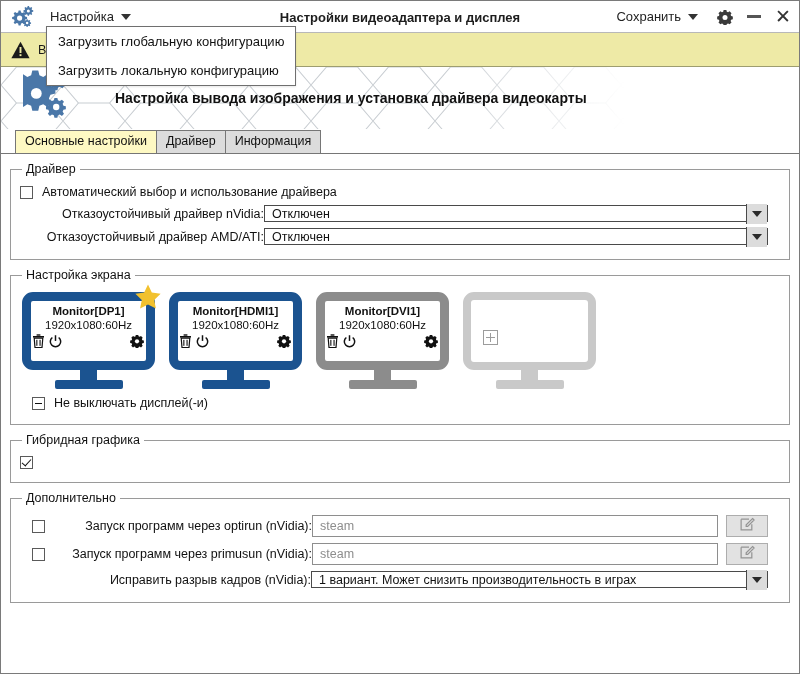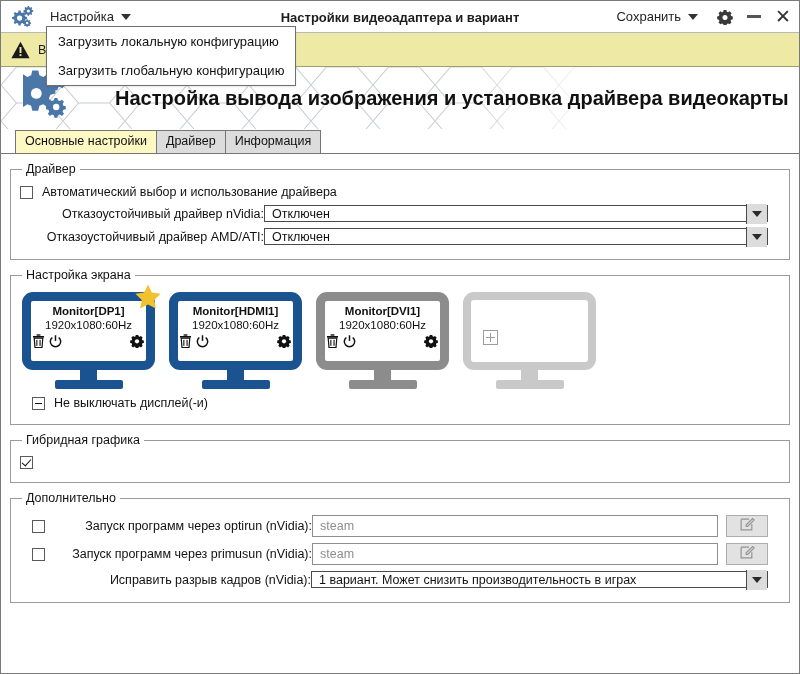--- a/index.html
+++ b/index.html
@@ -85,21 +85,21 @@
   .hexbg {
     position:absolute; inset:0;
     opacity:.55;
     -webkit-mask-image:linear-gradient(to right, #000 0%, #000 55%, transparent 78%);
     mask-image:linear-gradient(to right, #000 0%, #000 55%, transparent 78%);
   }
   .banner-gears { position:relative; z-index:2; margin-left:22px; width:76px; height:58px; }
   .banner-title {
     position:relative; z-index:2;
     margin-left:16px;
-    font-size:20px; font-weight:bold; color:#111;
+    font-size:14px; font-weight:bold; color:#111;
   }
 
   
   .tabs {
     display:flex; align-items:flex-end;
     padding-left:14px;
     height:24px; min-height:24px;
     position:relative; z-index:4;
   }
   .tab {
@@ -256,21 +256,21 @@
           <circle cx="18.12" cy="18.1" r="1.25" fill="#ffffff"></circle>
         </g>
       </svg>
     </span>
 
     <div class="menu-btn">
       <span>Настройка</span>
       <span class="caret"></span>
     </div>
 
-    <div class="title-center">Настройки видеоадаптера и вариант</div>
+    <div class="title-center">Настройки видеоадаптера и дисплея</div>
 
     <div class="titlebar-right">
       <div class="menu-btn">
         <span>Сохранить</span>
         <span class="caret"></span>
       </div>
       <div class="icon-btn">
         <svg width="16" height="16" viewBox="0 0 16 16">
             <g fill="#3a3a3a">
               <path d="M6.6 1h2.8l.4 1.7 1.3.55 1.45-.95 1.98 1.98-.95 1.45.55 1.3 1.7.4v2.8l-1.7.4-.55 1.3.95 1.45-1.98 1.98-1.45-.95-1.3.55-.4 1.7H6.6l-.4-1.7-1.3-.55-1.45.95L1.47 13.4l.95-1.45-.55-1.3L.17 10.25v-2.8l1.7-.4.55-1.3-.95-1.45 1.98-1.98 1.45.95 1.3-.55z"></path>
@@ -280,22 +280,22 @@
       </div>
       <div class="icon-btn">
         <span class="min-glyph"></span>
       </div>
       <div class="icon-btn">
         <span class="close-glyph">✕</span>
       </div>
     </div>
 
     <div class="dropdown">
+      <div class="dropdown-item">Загрузить глобальную конфигурацию</div>
       <div class="dropdown-item">Загрузить локальную конфигурацию</div>
-      <div class="dropdown-item">Загрузить глобальную конфигурацию</div>
     </div>
   </div>
 
   <div class="warnbar">
     <span class="warn-tri">
       <svg viewBox="0 0 19 18" width="19" height="18">
         <path d="M9.5 0.8 18.6 17.2H0.4z" fill="#1a1a1a"></path>
         <rect x="8.55" y="6" width="1.9" height="6" fill="#eeeaa6"></rect>
         <rect x="8.55" y="13.2" width="1.9" height="1.9" fill="#eeeaa6"></rect>
       </svg>

